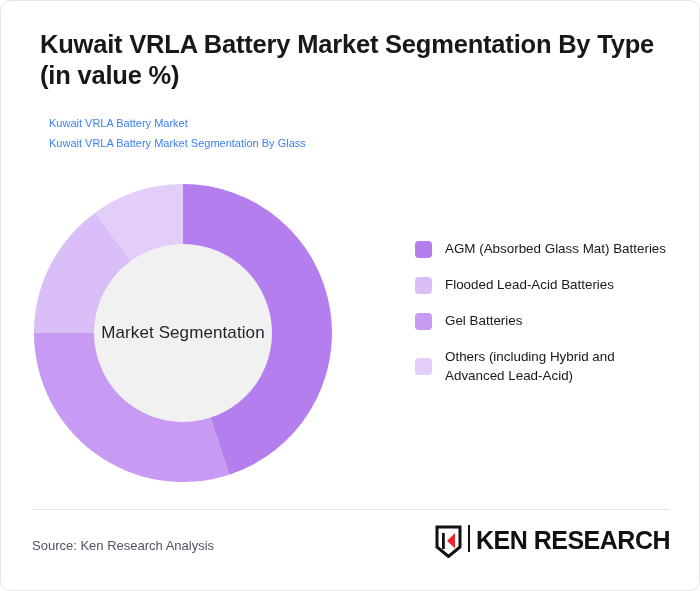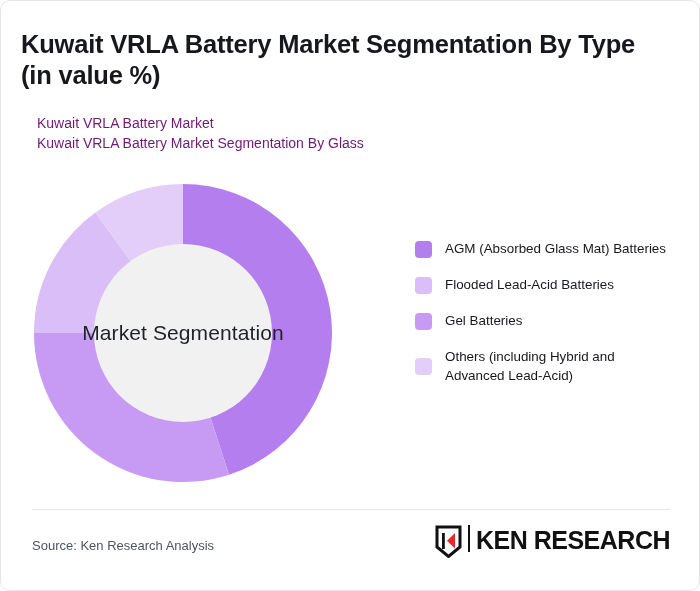--- a/index.html
+++ b/index.html
@@ -16,37 +16,37 @@
     width: 700px;
     height: 591px;
     box-sizing: border-box;
     background: #ffffff;
     border: 1px solid #e6e6e6;
     border-radius: 10px;
     overflow: hidden;
   }
   .title {
     position: absolute;
-    left: 20px;
+    left: 39px;
     top: 28px;
     width: 624px;
     font-size: 25.5px;
     line-height: 31px;
     font-weight: bold;
     color: #16181c;
     letter-spacing: -0.2px;
   }
   .subtitles {
     position: absolute;
-    left: 36px;
+    left: 48px;
     top: 113px;
     width: 620px;
-    font-size: 14px;
+    font-size: 11px;
     line-height: 19.5px;
-    color: #701a75;
+    color: #3b82f6;
   }
   .sub-line { white-space: nowrap; }
 
   .chart-area {
     position: absolute;
     left: 0;
     top: 160px;
     width: 700px;
     height: 345px;
   }
@@ -63,21 +63,21 @@
     left: 0;
     top: 0;
     width: 298px;
     height: 298px;
     display: flex;
     align-items: center;
     justify-content: center;
     pointer-events: none;
   }
   .center-label span {
-    font-size: 21px;
+    font-size: 17px;
     color: #1f2328;
     letter-spacing: 0.1px;
   }
 
   .legend {
     position: absolute;
     left: 414px;
     top: 78px;
     width: 262px;
   }

